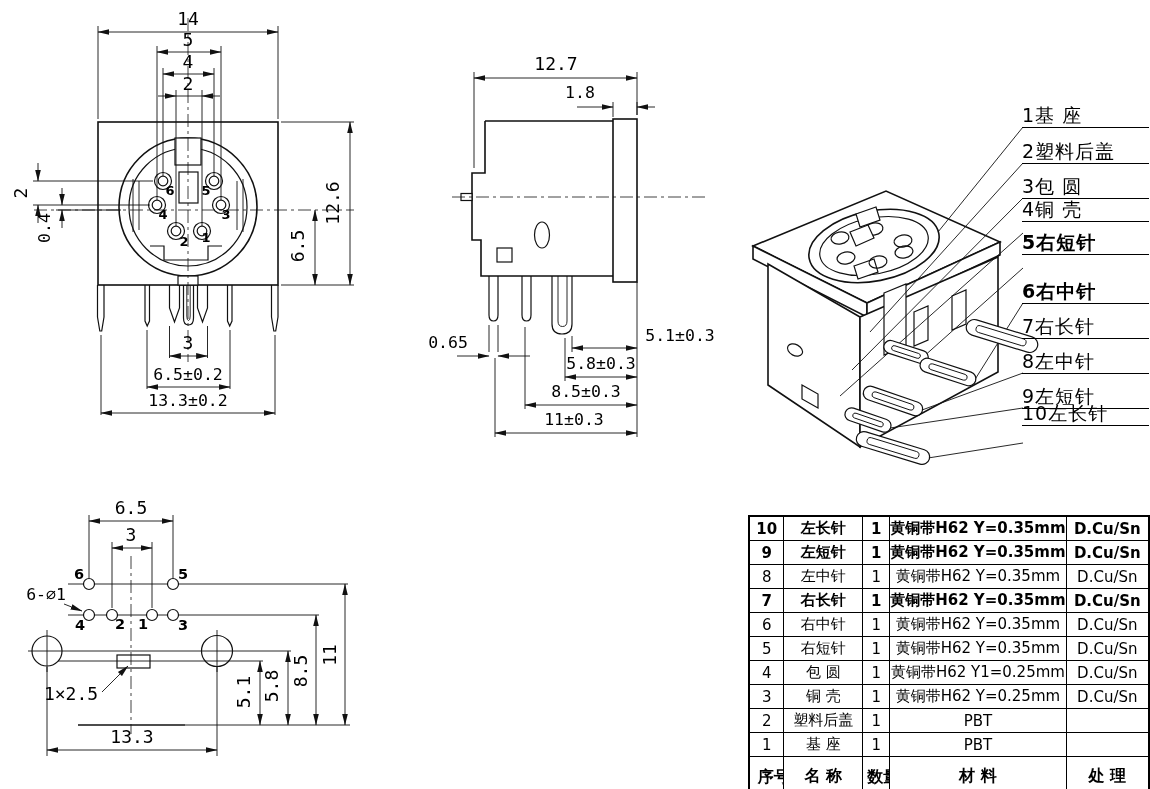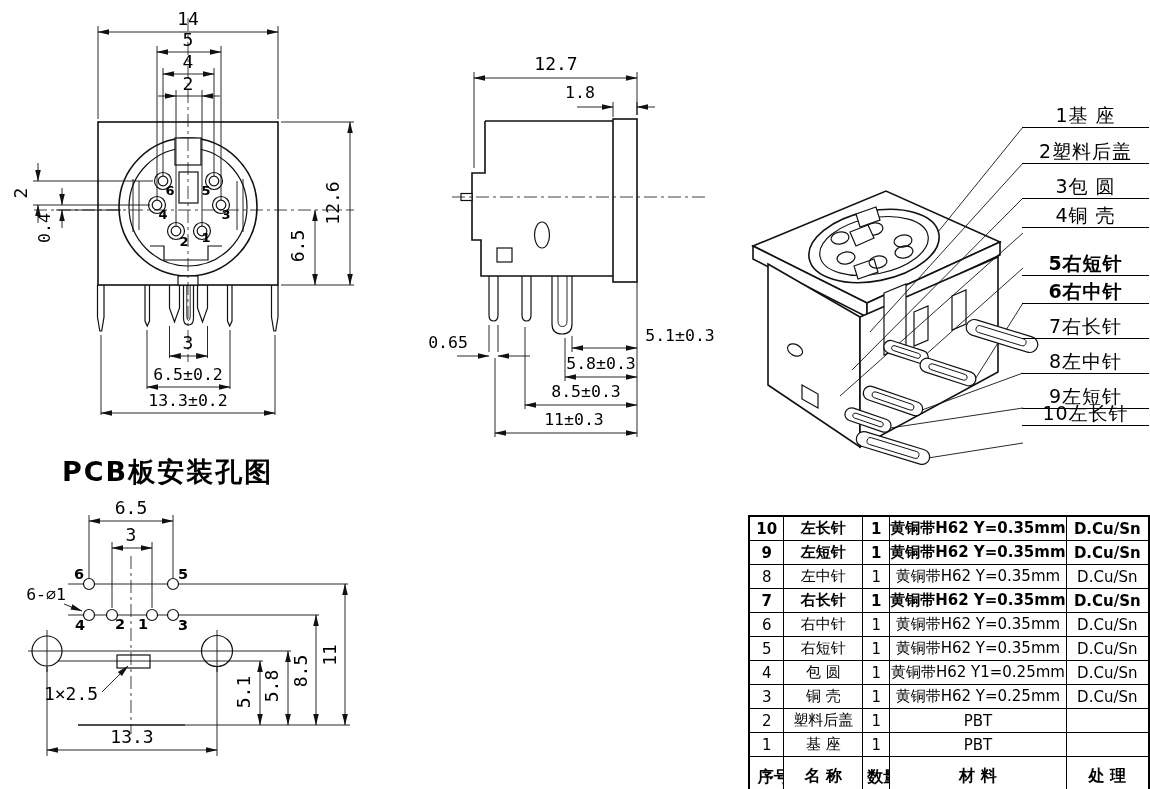--- a/index.html
+++ b/index.html
@@ -14,21 +14,21 @@
   .ln{stroke:#111;stroke-width:1.6;fill:none;stroke-linejoin:miter;}
   .lw{stroke:#111;stroke-width:1.6;fill:#fff;stroke-linejoin:miter;}
   .lm{stroke:#111;stroke-width:1.2;fill:none;}
   .lmw{stroke:#111;stroke-width:1.2;fill:#fff;}
   .lt{stroke:#111;stroke-width:0.9;fill:none;}
   .cl{stroke:#111;stroke-width:0.8;fill:none;stroke-dasharray:13 4 3 4;}
   .pcb-title{position:absolute;left:62px;top:454px;font-size:27px;font-weight:bold;
              letter-spacing:2px;}
   .specs{position:absolute;left:424px;top:484px;font-size:19px;font-weight:bold;
          line-height:25.4px;white-space:pre;}
-  .iso-label{position:absolute;left:1022px;width:127px;height:23px;text-align:center;
+  .iso-label{position:absolute;left:1022px;width:127px;height:23px;
              font-size:19px;border-bottom:1.6px solid #000;line-height:23px;
              letter-spacing:1px;white-space:nowrap;}
   .bom{position:absolute;left:748px;top:515px;border-collapse:collapse;
        border:2.6px solid #000;table-layout:fixed;}
   .bom td{border:1px solid #000;text-align:center;vertical-align:middle;
           font-size:15px;padding:0;height:23px;overflow:hidden;white-space:nowrap;}
   .bom tr.hdr td{height:39px;font-weight:bold;font-size:16px;}
   .vstack{width:18px;margin:0 auto;line-height:17px;word-break:break-all;}
 </style>
 </head>
@@ -266,36 +266,35 @@
     <text class="dt" transform="rotate(-90 336 655)" x="336" y="655">11</text>
     <text class="ph" x="79" y="579">6</text>
     <text class="ph" x="183" y="579">5</text>
     <text class="ph" x="80" y="630">4</text>
     <text class="ph" x="120" y="629">2</text>
     <text class="ph" x="143" y="629">1</text>
     <text class="ph" x="183" y="630">3</text>
   </g>
 </svg>
 
-<div class="pcb-title">PCB板安装孔图</div>
 
 <div class="specs">
   
   
   
   
   
   
 </div>
 
 <div class="iso-label" style="top:104px">1基  座</div>
 <div class="iso-label" style="top:140px">2塑料后盖</div>
 <div class="iso-label" style="top:175px">3包  圆</div>
-<div class="iso-label" style="top:204px">4铜  壳</div>
-<div class="iso-label" style="top: 252px; font-weight: bold;">5右短针</div>
+<div class="iso-label" style="top:198px">4铜  壳</div>
+<div class="iso-label" style="top: 231px; font-weight: bold;">5右短针</div>
 <div class="iso-label" style="top: 280px; font-weight: bold;">6右中针</div>
 <div class="iso-label" style="top:315px">7右长针</div>
 <div class="iso-label" style="top:350px">8左中针</div>
 <div class="iso-label" style="top:385px">9左短针</div>
 <div class="iso-label" style="top:402px">10左长针</div>
 
 <table class="bom">
   <colgroup>
         <col style="width:35px">
         <col style="width:79px">

